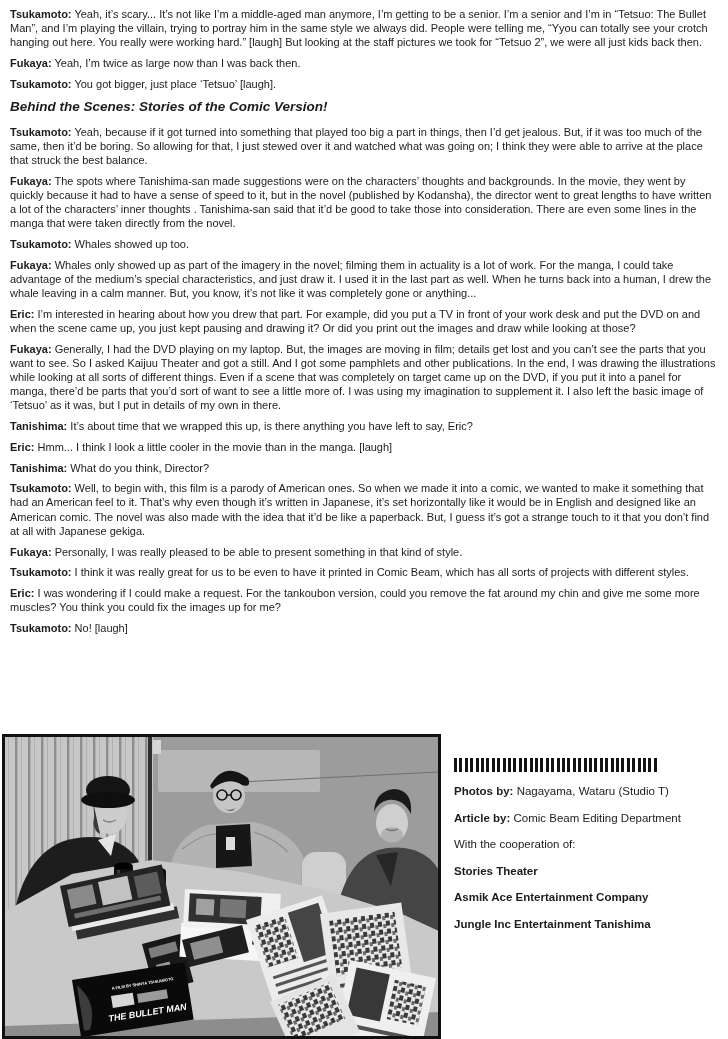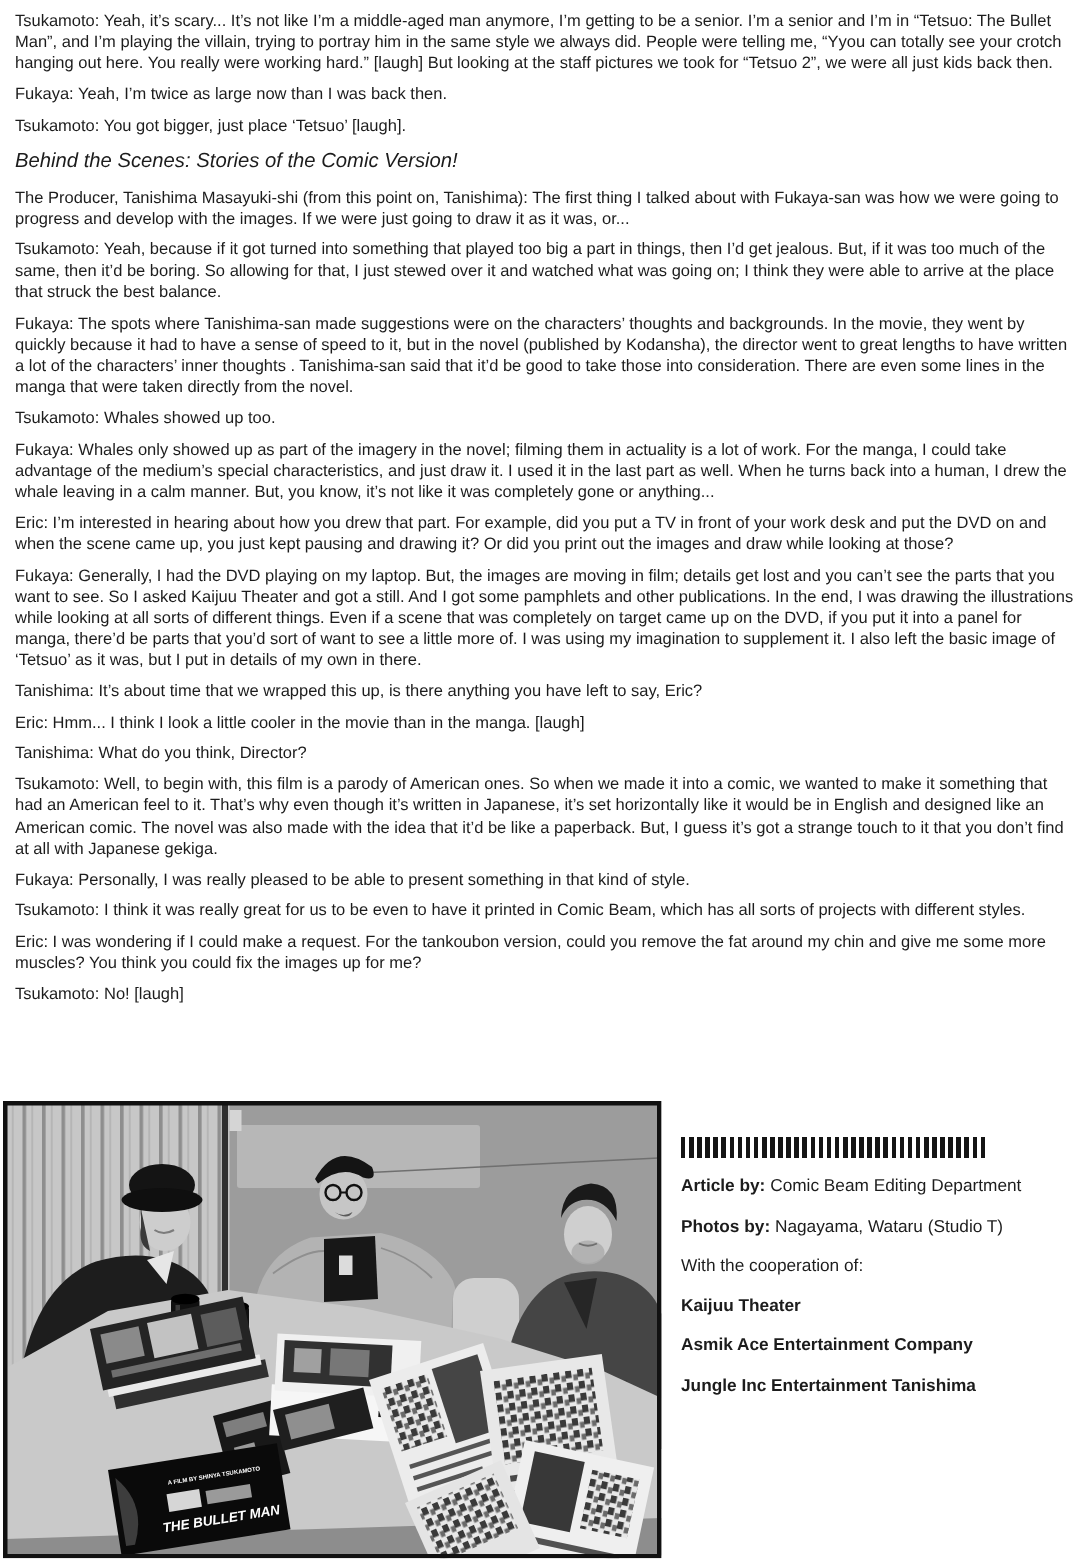--- a/index.html
+++ b/index.html
@@ -2,22 +2,22 @@
 <html><head>
 <meta charset="utf-8">
 <style>
   html,body{margin:0;padding:0;background:#ffffff;}
   .page{
     position:relative;width:728px;height:1039px;background:#ffffff;
     font-family:"Liberation Sans",sans-serif;color:#1c1c1c;overflow:hidden;
   }
   .text-col{position:absolute;left:10px;top:7px;width:708px;font-size:11px;line-height:14.2px;}
   .para{margin:0 0 6.5px 0;}
-  .spk{font-weight:400;text-align:right;}
-  .heading{font-size:13.5px;font-weight:400;font-style:italic;line-height:17px;margin:5px 0 10px 0;}
+  .spk{font-weight:700;text-align:right;}
+  .heading{font-size:13.5px;font-weight:700;font-style:italic;line-height:17px;margin:5px 0 10px 0;}
   .photo-wrap{position:absolute;left:2px;top:734px;width:439px;height:305px;}
   .photo-wrap svg{display:block;}
   .divider-bars{
     position:absolute;left:454px;top:758px;width:204px;height:14px;
     background:repeating-linear-gradient(90deg,#141414 0 3px,#ffffff 3px 5.4px);
   }
   .credits{position:absolute;left:454px;top:784px;width:270px;font-size:11.5px;}
   .credit{margin:0 0 11.5px 0;line-height:15px;}
   .credit b{font-weight:700;}
   .credit.bold span{font-weight:700;}
@@ -35,21 +35,20 @@
 
         <p class="para"><b class="spk">Fukaya:</b> <span>Yeah, I’m twice as large now than I was back then.</span></p>
 
         <p class="para"><b class="spk">Tsukamoto:</b> <span>You got bigger, just place ‘Tetsuo’ [laugh].</span></p>
       </div>
 
     <h2 class="heading">Behind the Scenes: Stories of the Comic Version!</h2>
 
     <div>
 
-        <p class="para"><b class="spk">The Producer, Tanishima Masayuki-shi (from this point on, Tanishima):</b> <span>The first thing I talked about with Fukaya-san was how we were going to progress and develop with the images. If we were just going to draw it as it was, or...</span></p>
 
         <p class="para"><b class="spk">Tsukamoto:</b> <span>Yeah, because if it got turned into something that played too big a part in things, then I’d get jealous. But, if it was too much of the same, then it’d be boring. So allowing for that, I just stewed over it and watched what was going on; I think they were able to arrive at the place that struck the best balance.</span></p>
 
         <p class="para"><b class="spk">Fukaya:</b> <span>The spots where Tanishima-san made suggestions were on the characters’ thoughts and backgrounds. In the movie, they went by quickly because it had to have a sense of speed to it, but in the novel (published by Kodansha), the director went to great lengths to have written a lot of the characters’ inner thoughts . Tanishima-san said that it’d be good to take those into consideration. There are even some lines in the manga that were taken directly from the novel.</span></p>
 
         <p class="para"><b class="spk">Tsukamoto:</b> <span>Whales showed up too.</span></p>
 
         <p class="para"><b class="spk">Fukaya:</b> <span>Whales only showed up as part of the imagery in the novel; filming them in actuality is a lot of work. For the manga, I could take advantage of the medium’s special characteristics, and just draw it. I used it in the last part as well. When he turns back into a human, I drew the whale leaving in a calm manner. But, you know, it’s not like it was completely gone or anything...</span></p>
 
         <p class="para"><b class="spk">Eric:</b> <span>I’m interested in hearing about how you drew that part. For example, did you put a TV in front of your work desk and put the DVD on and when the scene came up, you just kept pausing and drawing it? Or did you print out the images and draw while looking at those?</span></p>
@@ -215,26 +214,26 @@
       </g>
 
       <rect x="1.5" y="1.5" width="436" height="302" fill="none" stroke="#111111" stroke-width="3"></rect>
     </svg>
   </div>
 
   <div class="divider-bars"></div>
 
   <div class="credits">
 
+      <p class="credit"><b>Photos by:</b> <span>Nagayama, Wataru (Studio T)</span></p>
+
       <p class="credit"><b>Article by:</b> <span>Comic Beam Editing Department</span></p>
 
-      <p class="credit"><b>Photos by:</b> <span>Nagayama, Wataru (Studio T)</span></p>
-
       <p class="credit"> <span>With the cooperation of:</span></p>
 
-      <p class="credit bold"> <span>Kaijuu Theater</span></p>
+      <p class="credit bold"> <span>Stories Theater</span></p>
 
       <p class="credit bold"> <span>Asmik Ace Entertainment Company</span></p>
 
       <p class="credit bold"> <span>Jungle Inc Entertainment Tanishima</span></p>
     </div>
 
 </div>
 
 </body></html>

